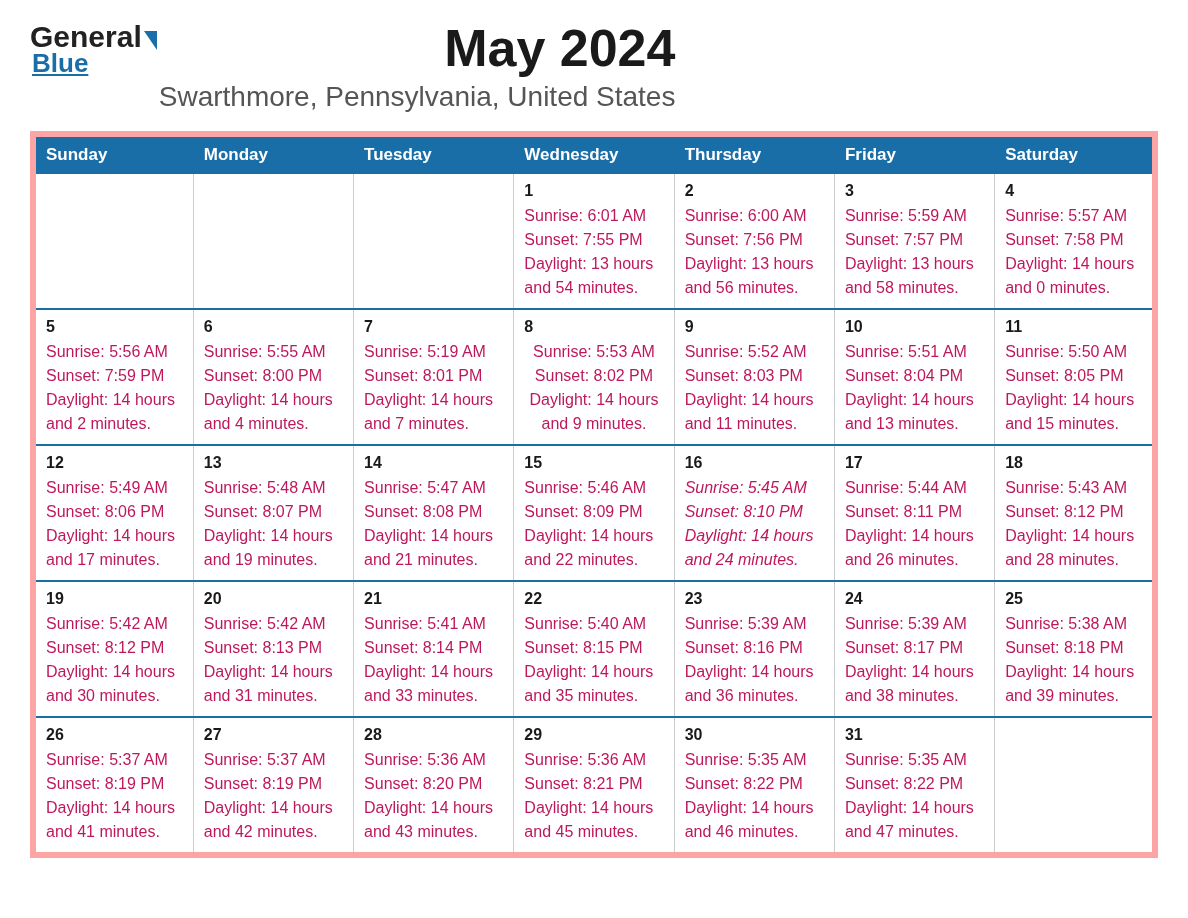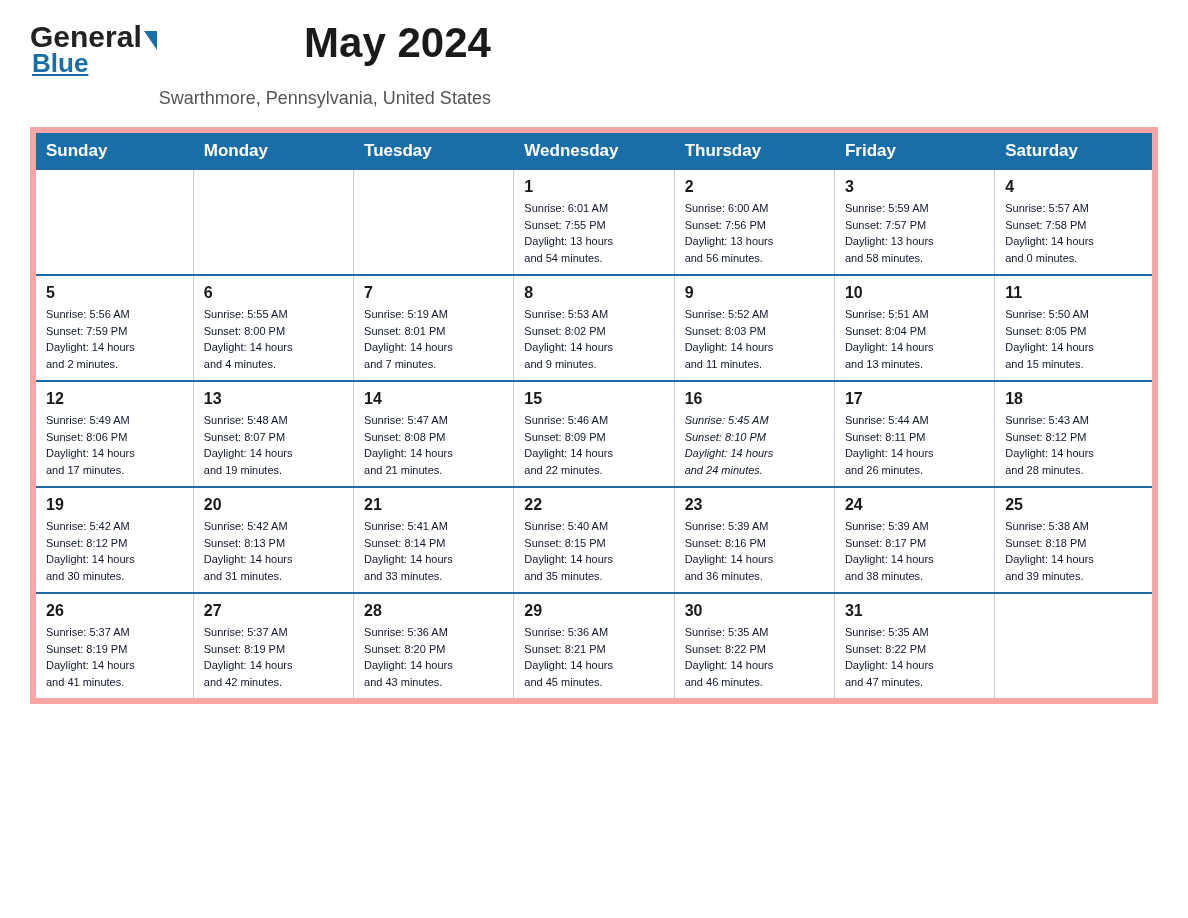--- a/index.html
+++ b/index.html
@@ -17,29 +17,29 @@
     }
     .logo {
       display: flex;
       flex-direction: column;
       align-items: flex-start;
     }
     .title-area {
       text-align: right;
     }
     .month-year {
-      font-size: 42px;
+      font-size: 52px;
       font-weight: bold;
       color: #1a1a1a;
       line-height: 1.1;
     }
     .location {
-      font-size: 18px;
+      font-size: 28px;
       color: #555;
-      margin-top: 22px;
+      margin-top: 4px;
     }
     .calendar-table {
       width: 100%;
       border-collapse: collapse;
       border: 6px solid #fca5a5;
     }
     .calendar-table th {
       background-color: #1a6ea8;
       color: #fff;
       font-size: 17px;
@@ -57,22 +57,22 @@
       font-size: 13.5px;
       color: #222;
     }
     .day-number {
       font-size: 16px;
       font-weight: bold;
       color: #1a1a1a;
       margin-bottom: 4px;
     }
     .day-info {
-      font-size: 11px;
-      color: #0f172a;
+      font-size: 16px;
+      color: #be185d;
       line-height: 1.5;
     }
     .empty-cell {
       background: #fff;
     }
     .row-divider td {
       border-top: 2px solid #1a6ea8;
     }
   </style>
 </head>
@@ -157,21 +157,21 @@
         </td>
         <td>
           <div class="day-number">7</div>
           <div class="day-info" style="white-space: pre-line;">Sunrise: 5:19 AM
 Sunset: 8:01 PM
 Daylight: 14 hours
 and 7 minutes.</div>
         </td>
         <td>
           <div class="day-number">8</div>
-          <div class="day-info" style="white-space: pre-line;">Sunrise: 5:53 AM
+          <div class="day-info" style="white-space: pre-line; text-align: center;">Sunrise: 5:53 AM
 Sunset: 8:02 PM
 Daylight: 14 hours
 and 9 minutes.</div>
         </td>
         <td>
           <div class="day-number">9</div>
           <div class="day-info" style="white-space: pre-line;">Sunrise: 5:52 AM
 Sunset: 8:03 PM
 Daylight: 14 hours
 and 11 minutes.</div>

